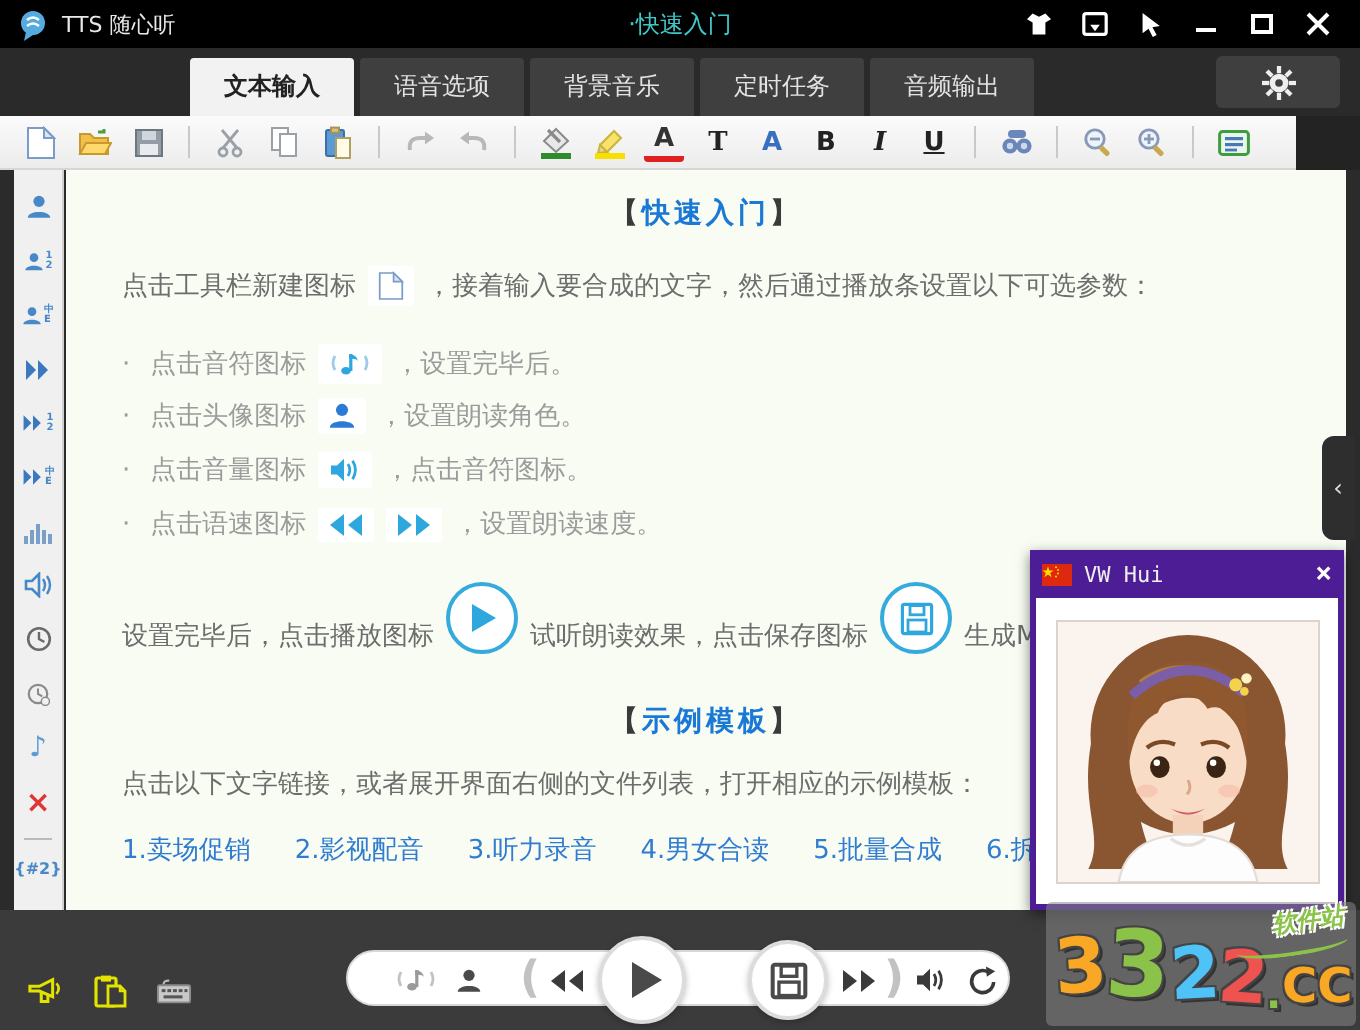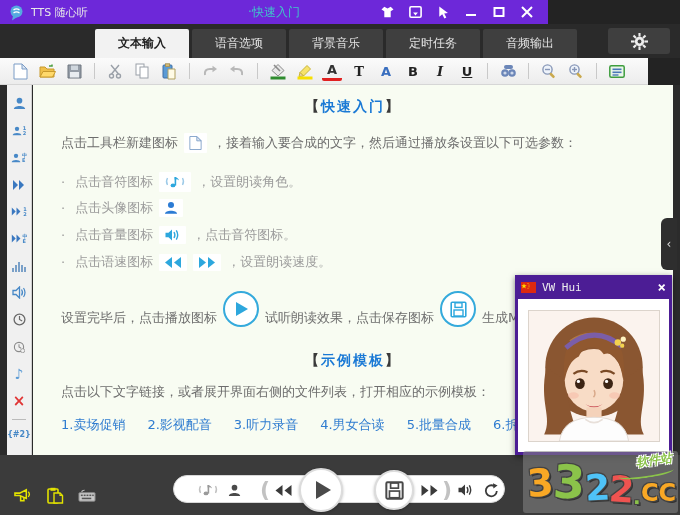--- a/index.html
+++ b/index.html
@@ -1,29 +1,29 @@
 <!DOCTYPE html>
 <html><head>
 <meta charset="utf-8">
 <style>
   * { margin:0; padding:0; box-sizing:border-box; }
   html,body { width:680px; height:515px; overflow:hidden; }
   body { font-family:"DejaVu Sans","Liberation Sans",sans-serif; background:#232323; position:relative; }
 
   
-  .titlebar { position:absolute; left:0; top:0; width:548px; height:24px; background:#6d28d9; display:flex; align-items:center; color:#e8e8e8; font-size:11px; }
+  .titlebar { position:absolute; left:0; top:0; width:680px; height:24px; background:#000000; display:flex; align-items:center; color:#e8e8e8; font-size:11px; }
   .titlebar .logo { margin:0 6px 0 8px; display:flex; }
   .titlebar .subtitle { position:absolute; left:0; right:0; text-align:center; color:#3fc8c8; font-size:12px; pointer-events:none; }
   .win-controls { margin-left:auto; display:flex; align-items:center; gap:14px; padding-right:14px; z-index:2; }
   .win-controls .wbtn { width:14px; height:14px; display:flex; align-items:center; justify-content:center; color:#fff; cursor:pointer; }
 
   
   .tabbar { position:absolute; left:0; top:24px; width:680px; height:34px; background:#2a2a2a; }
   .tabs { position:absolute; left:95px; top:5px; display:flex; gap:3px; }
-  .tab { width:94px; height:29px; background:#3f3f3f; color:#e3e3e3; font-size:12px; display:flex; align-items:center; justify-content:center; border-radius:2px 2px 0 0; cursor:pointer; }
+  .tab { width:82px; height:29px; background:#3f3f3f; color:#e3e3e3; font-size:12px; display:flex; align-items:center; justify-content:center; border-radius:2px 2px 0 0; cursor:pointer; }
   .tab.active { background:#f2f2f2; color:#222; font-weight:bold; }
   .gearbtn { position:absolute; right:10px; top:4px; width:62px; height:26px; background:#3f3f3f; border-radius:3px; display:flex; align-items:center; justify-content:center; cursor:pointer; }
 
   
   .toolbar { position:absolute; left:0; top:58px; width:648px; height:27px; background:linear-gradient(#fbfbfb,#ececec); border-bottom:1px solid #d6d6d6; display:flex; align-items:center; padding-left:10px; gap:7px; }
   .tbtn { width:20px; height:20px; display:flex; align-items:center; justify-content:center; border-radius:2px; cursor:pointer; }
   .tsep { width:1px; height:16px; background:#c9c9c9; margin:0 3px; }
   .tletter { font-size:13px; font-weight:bold; }
   .t-fontcolor { color:#333; border-bottom:3px solid #e02020; line-height:11px; }
   .t-T { color:#222; font-family:"DejaVu Serif","Liberation Serif",serif; }
@@ -385,31 +385,32 @@
         <span>点击音符图标</span>
       <span class="inline-box">
           <svg width="22" height="16" viewBox="0 0 22 16">
             <path d="M3.5,4 Q1.5,7.5 3.5,11" stroke="#9ecbe8" fill="none" stroke-width="1.4"></path>
             <path d="M18.5,4 Q20.5,7.5 18.5,11" stroke="#9ecbe8" fill="none" stroke-width="1.4"></path>
             <ellipse cx="9" cy="11.4" rx="2.4" ry="1.9" fill="#2da7dd"></ellipse>
             <rect x="10.6" y="3" width="1.6" height="8.5" fill="#2da7dd"></rect>
             <path d="M10.6,3 Q14.5,3.5 15,6.5 Q14,5 10.6,5.4 Z" fill="#2da7dd"></path>
           </svg>
         </span>
-      <span>，设置朗读角色。</span>
+      <span>，设置完毕后。</span>
     </div>
     <div class="bullet-row" style="top:114px">
       <span class="bullet-dot">·</span>
         <span>点击头像图标</span>
       <span class="inline-box">
           <svg width="14" height="14" viewBox="0 0 12 12">
             <circle cx="6" cy="3.4" r="2.6" fill="#2b7bd4"></circle>
             <path d="M0.8,11 C0.8,7.4 11.2,7.4 11.2,11 Z" fill="#2b7bd4"></path>
           </svg>
         </span>
+      <span>，设置朗读角色。</span>
     </div>
     <div class="bullet-row" style="top:141px">
       <span class="bullet-dot">·</span>
         <span>点击音量图标</span>
       <span class="inline-box">
           <svg width="17" height="14" viewBox="0 0 16 14">
             <path d="M1,4.8 L4,4.8 L7.5,1.4 L7.5,12.6 L4,9.2 L1,9.2 Z" fill="#2da7dd"></path>
             <path d="M9.5,4 Q11.3,7 9.5,10" stroke="#2da7dd" fill="none" stroke-width="1.4"></path>
             <path d="M11.8,2.4 Q14.6,7 11.8,11.6" stroke="#2da7dd" fill="none" stroke-width="1.4"></path>
           </svg>

